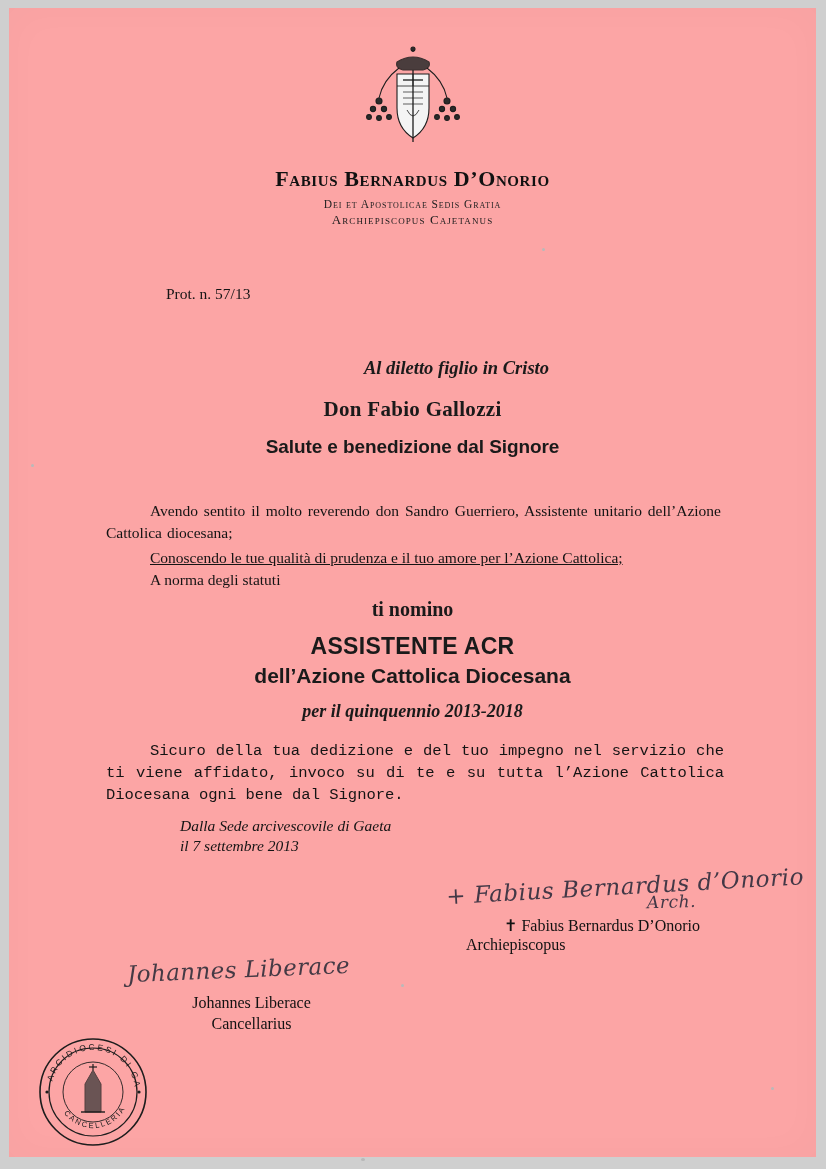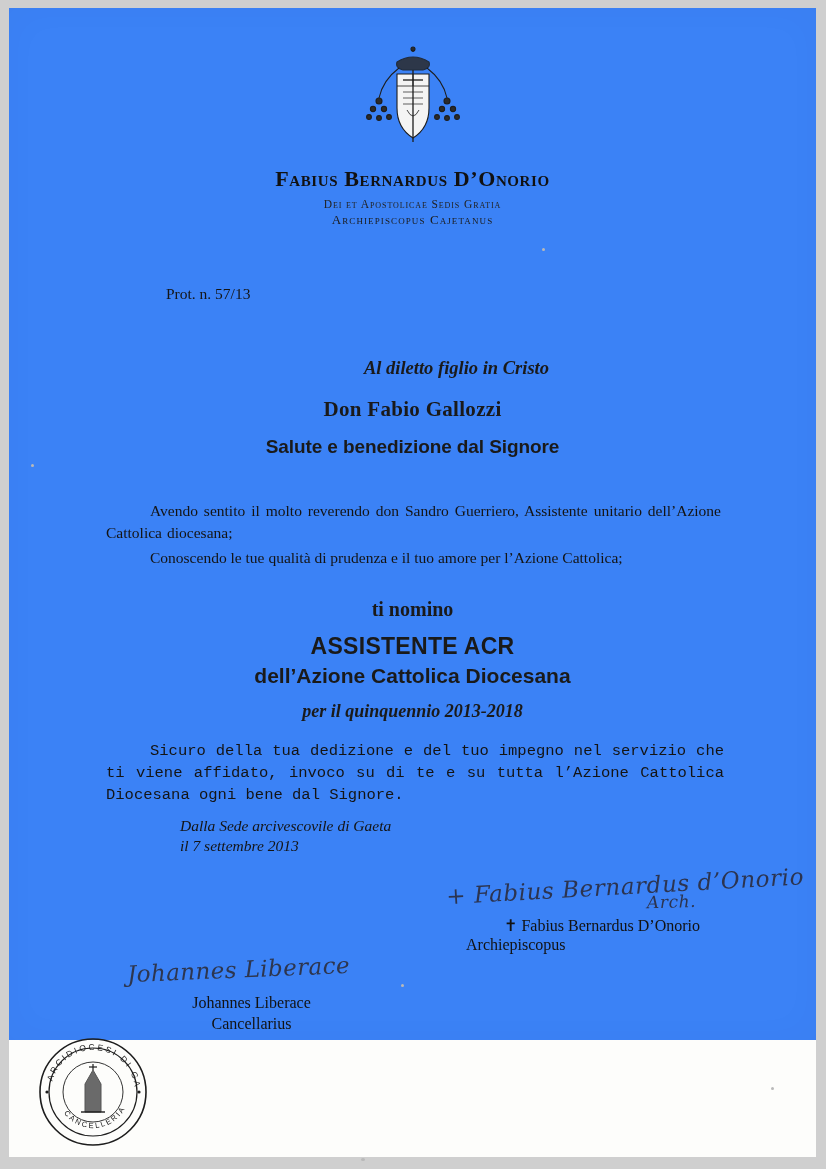--- a/index.html
+++ b/index.html
@@ -27,22 +27,22 @@
   #scan-edge-left { left: 0; top: 0; width: 9px; height: 1169px; }
   #scan-edge-right { right: 0; top: 0; width: 10px; height: 1169px; }
   #scan-edge-top { left: 0; top: 0; width: 826px; height: 8px; }
   #scan-edge-bottom { left: 0; bottom: 0; width: 826px; height: 12px; }
 
   #sheet {
     position: absolute;
     left: 9px;
     top: 8px;
     width: 807px;
-    height: 1032px;
-    background: #3b82f6;
+    height: 1149px;
+    background: #fca5a5;
     box-shadow: inset 0 0 40px rgba(0,0,0,0.025);
   }
 
   
   #crest {
     position: absolute;
     left: 50%;
     top: 38px;
     transform: translateX(-50%);
     width: 120px;
@@ -129,20 +129,21 @@
   }
   #p1 {
     text-align: justify;
     text-indent: 44px;
     margin: 0;
     word-spacing: 1.2px;
   }
   #p2 {
     margin: 4px 0 0 0;
     text-indent: 44px;
+    text-decoration: underline;
   }
   #p3 {
     margin: 0;
     text-indent: 44px;
   }
 
   #nomino {
     top: 590px;
     font-size: 20px;
     font-weight: bold;
@@ -345,20 +346,21 @@
 
     <div id="prot">Prot. n. 57/13</div>
 
     <div class="ctr" id="addr1">Al diletto figlio in Cristo</div>
     <div class="ctr" id="addr2">Don Fabio Gallozzi</div>
     <div class="ctr" id="addr3">Salute e benedizione dal Signore</div>
 
     <div id="body-block">
       <p id="p1">Avendo sentito il molto reverendo don Sandro Guerriero, Assistente unitario dell’Azione Cattolica diocesana;</p>
       <p id="p2">Conoscendo le tue qualità di prudenza e il tuo amore per l’Azione Cattolica;</p>
+      <p id="p3">A norma degli statuti</p>
     </div>
 
     <div class="ctr" id="nomino">ti nomino</div>
     <div class="ctr" id="role1">ASSISTENTE ACR</div>
     <div class="ctr" id="role2">dell’Azione Cattolica Diocesana</div>
     <div class="ctr" id="period">per il quinquennio 2013-2018</div>
 
     <div id="closing">Sicuro della tua dedizione e del tuo impegno nel servizio che ti viene affidato, invoco su di te e su tutta l’Azione Cattolica Diocesana ogni bene dal Signore.</div>
 
     <div id="date-block">

